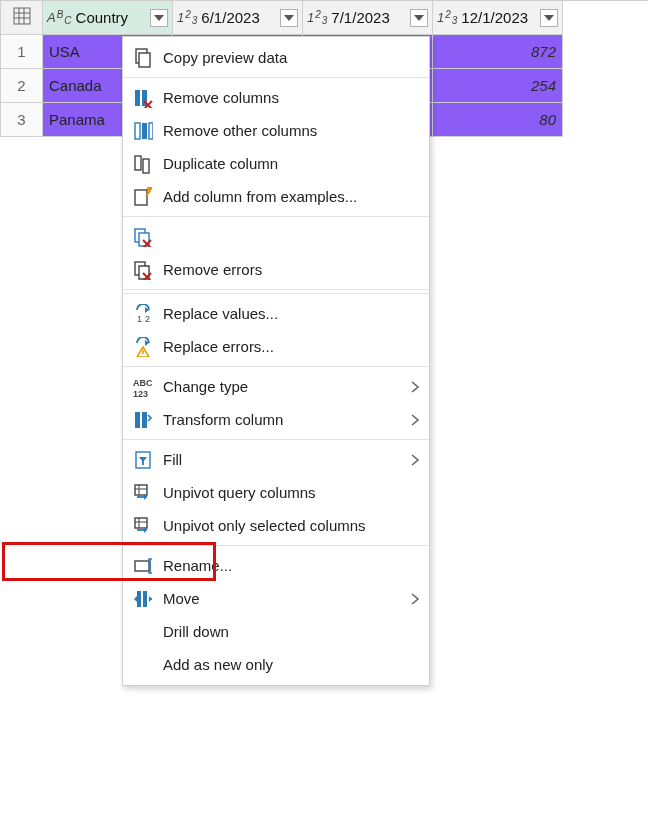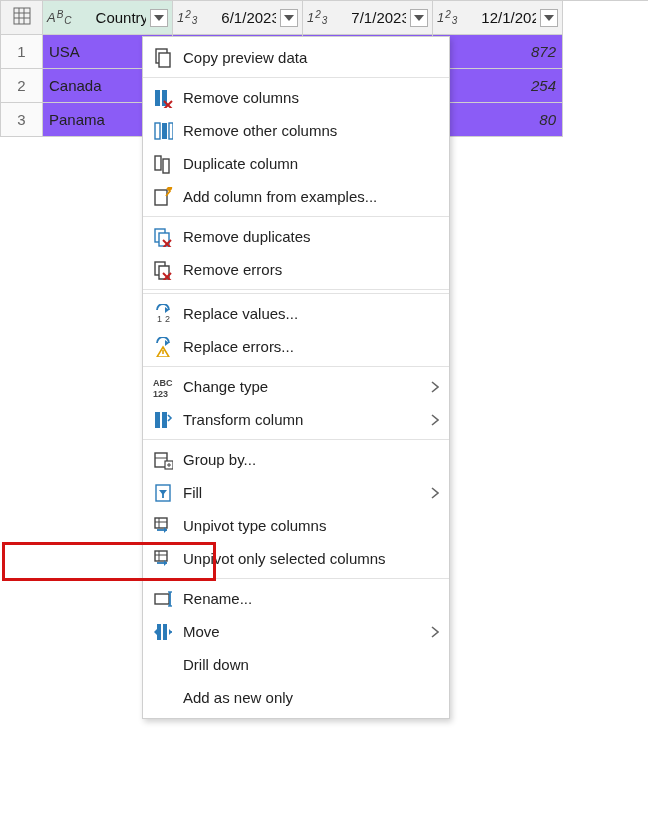--- a/index.html
+++ b/index.html
@@ -46,21 +46,21 @@
     font-style: italic;
     color: #444;
     font-size: 13px;
     margin-right: 4px;
     display: inline-flex;
     align-items: center;
     gap: 1px;
   }
   .hdr .dtype .sub { font-size: 10px; position: relative; top: 3px; }
   .hdr .dtype .sup { font-size: 10px; position: relative; top: -3px; }
-  .hdr .name { flex: 1; color: #111; font-size: 15px; overflow: hidden; text-overflow: clip; margin-left: 20px; }
+  .hdr .name { flex: 1; color: #111; font-size: 15px; overflow: hidden; text-overflow: clip; }
   .hdr .dd {
     width: 18px; height: 18px;
     border: 1px solid #b0b0b0;
     background: #fff;
     display: flex; align-items: center; justify-content: center;
     margin-left: 4px;
   }
   .hdr .dd svg { width: 10px; height: 6px; }
   .cell.num { justify-content: flex-end; font-style: italic; color: #2c2c2c; }
   .table-icon svg { width: 18px; height: 18px; }
@@ -69,21 +69,20 @@
   
   .ctxmenu {
     position: absolute;
     top: 36px;
     left: 122px;
     width: 308px;
     background: #fff;
     border: 1px solid #cfcfcf;
     box-shadow: 2px 3px 6px rgba(0,0,0,0.18);
     padding: 4px 0;
-    margin-left: 20px;
   }
   .ctxmenu .item {
     display: flex;
     align-items: center;
     height: 33px;
     padding: 0 10px 0 8px;
     font-size: 15px;
     color: #222;
     cursor: default;
     position: relative;
@@ -228,21 +227,20 @@
       </span>
       <span class="label">Add column from examples...</span>
     </div>
     <div class="sep"></div>
     <div class="item">
       <span class="ic">
         <svg width="20" height="20" viewBox="0 0 20 20">
           <use href="#i-removedup"></use>
         </svg>
       </span>
-      <span class="label">Remove duplicates</span>
     </div>
     <div class="item">
       <span class="ic">
         <svg width="20" height="20" viewBox="0 0 20 20">
           <use href="#i-removeerr"></use>
         </svg>
       </span>
       <span class="label">Remove errors</span>
     </div>
     <div class="sep"></div>
@@ -287,45 +285,37 @@
       <span class="arrow">
         <svg width="8" height="12" viewBox="0 0 8 12">
           <polyline points="1,1 7,6 1,11" fill="none" stroke="#666" stroke-width="1.6"></polyline>
         </svg>
       </span>
     </div>
     <div class="sep"></div>
     <div class="item">
       <span class="ic">
         <svg width="20" height="20" viewBox="0 0 20 20">
-          <use href="#i-groupby"></use>
-        </svg>
-      </span>
-      <span class="label">Group by...</span>
-    </div>
-    <div class="item">
-      <span class="ic">
-        <svg width="20" height="20" viewBox="0 0 20 20">
           <use href="#i-fill"></use>
         </svg>
       </span>
       <span class="label">Fill</span>
       <span class="arrow">
         <svg width="8" height="12" viewBox="0 0 8 12">
           <polyline points="1,1 7,6 1,11" fill="none" stroke="#666" stroke-width="1.6"></polyline>
         </svg>
       </span>
     </div>
     <div class="item">
       <span class="ic">
         <svg width="20" height="20" viewBox="0 0 20 20">
           <use href="#i-unpivot"></use>
         </svg>
       </span>
-      <span class="label">Unpivot type columns</span>
+      <span class="label">Unpivot query columns</span>
     </div>
     <div class="item">
       <span class="ic">
         <svg width="20" height="20" viewBox="0 0 20 20">
           <use href="#i-unpivot"></use>
         </svg>
       </span>
       <span class="label">Unpivot only selected columns</span>
     </div>
     <div class="sep"></div>

